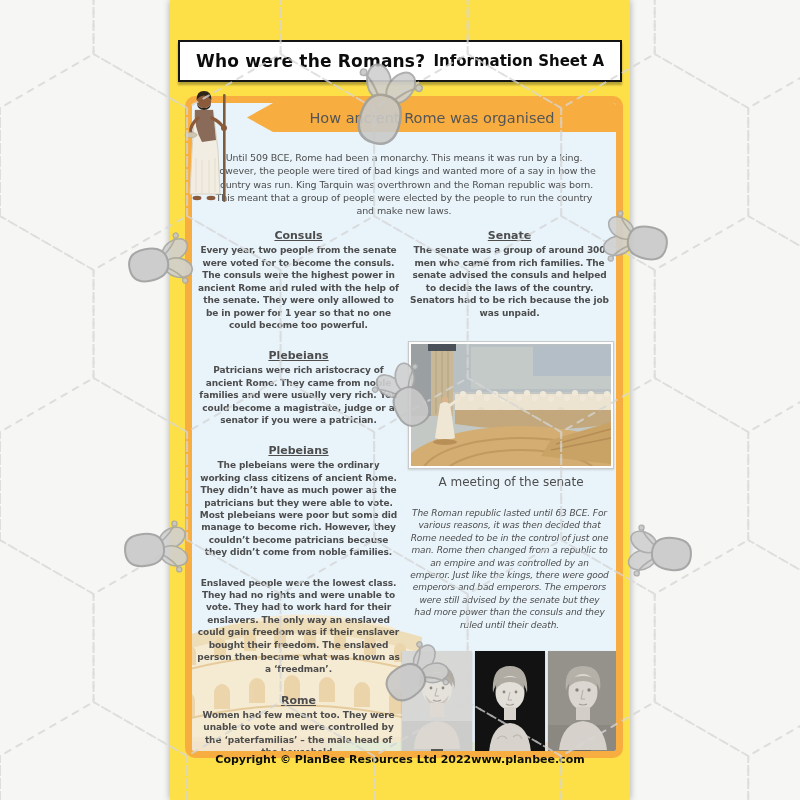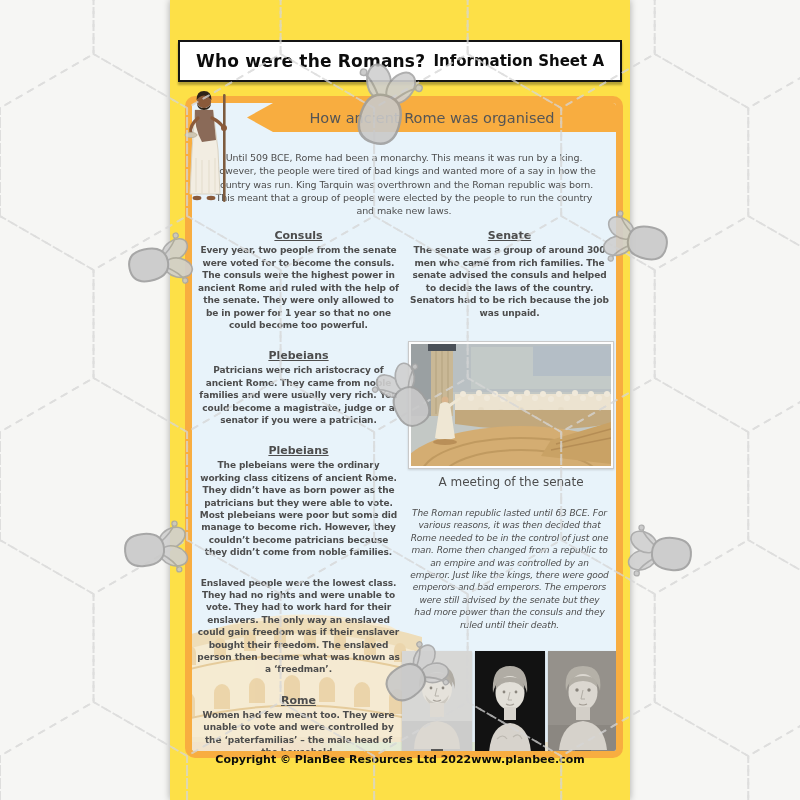--- a/index.html
+++ b/index.html
@@ -114,21 +114,21 @@
             <div class="sec">
               <h3>Consuls</h3>
               <p>Every year, two people from the senate were voted for to become the consuls. The consuls were the highest power in ancient Rome and ruled with the help of the senate. They were only allowed to be in power for 1 year so that no one could become too powerful.</p>
             </div>
             <div class="sec">
               <h3>Plebeians</h3>
               <p>Patricians were rich aristocracy of ancient Rome. They came from noble families and were usually very rich. You could become a magistrate, judge or a senator if you were a patrician.</p>
             </div>
             <div class="sec">
               <h3>Plebeians</h3>
-              <p>The plebeians were the ordinary working class citizens of ancient Rome. They didn’t have as born power as the patricians but they were able to vote. Most plebeians were poor but some did manage to become rich. However, they couldn’t become patricians because they didn’t come from noble families.</p>
+              <p>The plebeians were the ordinary working class citizens of ancient Rome. They didn’t have as much power as the patricians but they were able to vote. Most plebeians were poor but some did manage to become rich. However, they couldn’t become patricians because they didn’t come from noble families.</p>
             </div>
             <div class="sec">
               <p>Enslaved people were the lowest class. They had no rights and were unable to vote. They had to work hard for their enslavers. The only way an enslaved could gain freedom was if their enslaver bought their freedom. The enslaved person then became what was known as a ‘freedman’.</p>
             </div>
             <div class="sec">
               <h3>Rome</h3>
               <p>Women had few meant too. They were unable to vote and were controlled by the ‘paterfamilias’ – the male head of the household.</p>
             </div>
           </div>
 

